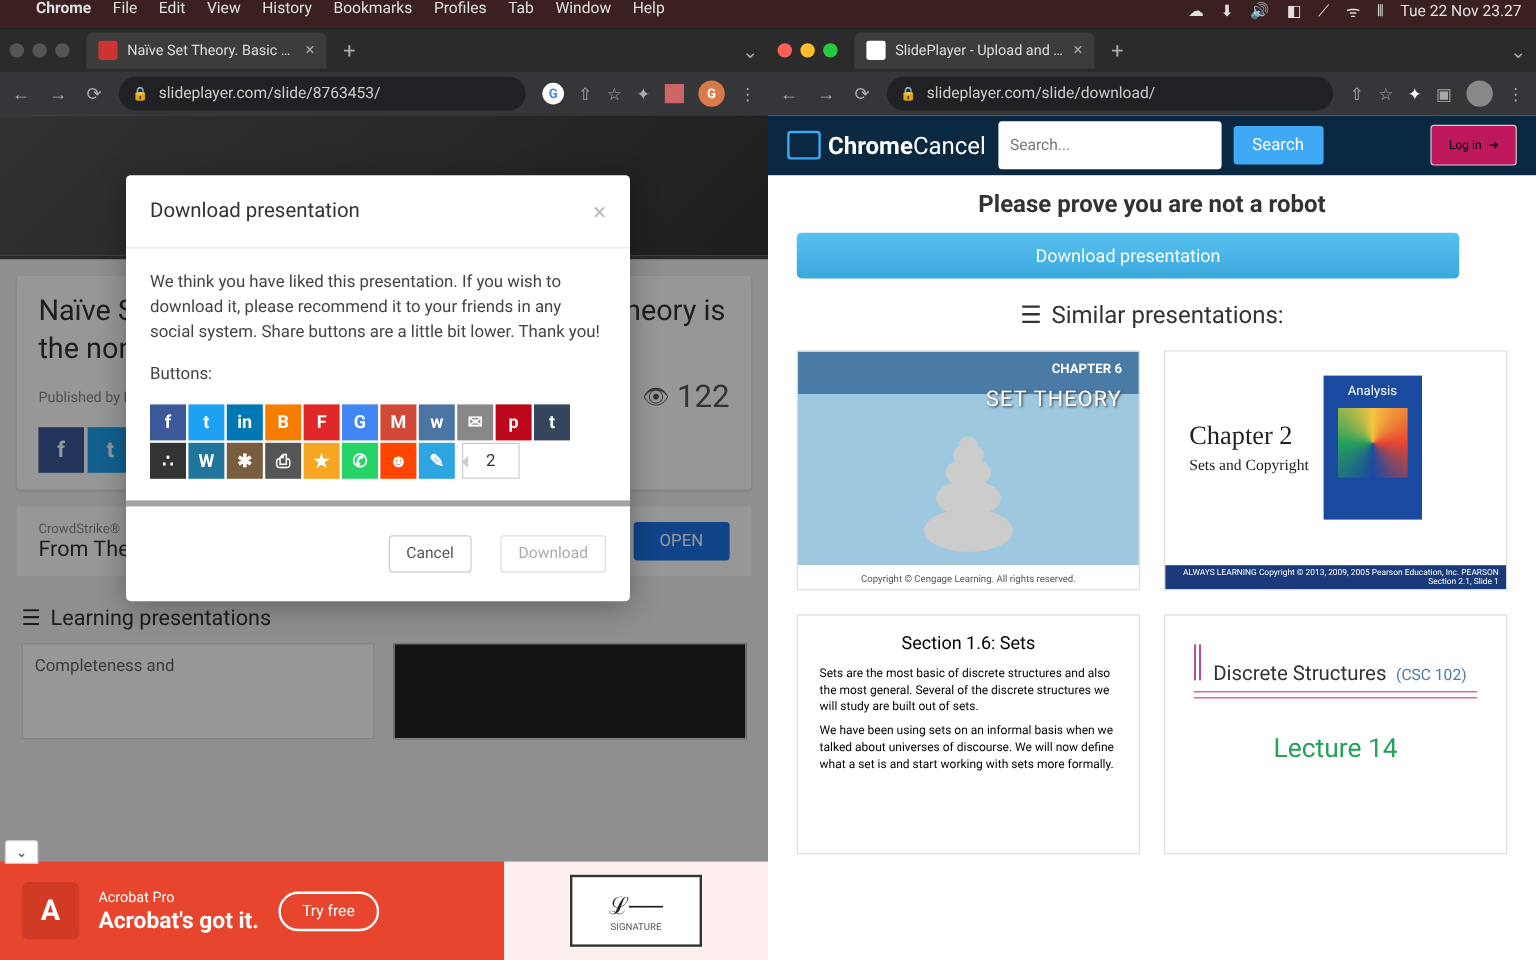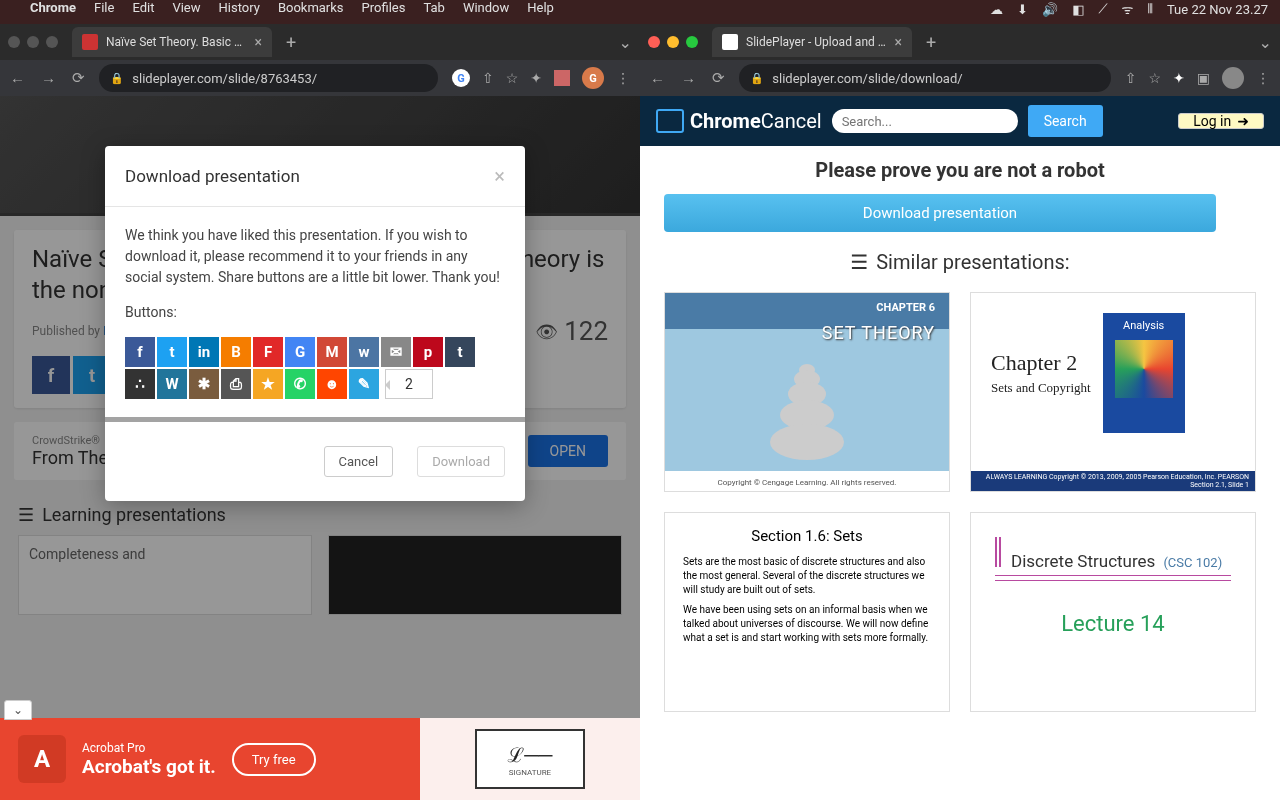--- a/index.html
+++ b/index.html
@@ -79,23 +79,23 @@
 .adobe-txt .t{font-size:19px;font-weight:700}
 .adobe-try{border:2px solid #fff;padding:7px 18px;border-radius:18px;font-size:13px;font-weight:400}
 .adobe-r{width:220px;background:#fcefed;display:flex;align-items:center;justify-content:center}
 .sig-box{width:110px;height:60px;border:2px solid #333;background:#fff;display:flex;flex-direction:column;align-items:center;justify-content:center;font-size:8px;color:#555}
 .sig-box .sig{font-family:cursive;font-size:20px;color:#222}
 .right-page{position:absolute;inset:0;background:#fff;display:flex;flex-direction:column}
 .sp-nav{height:50px;background:#0a2840;display:flex;align-items:center;padding:0 16px;gap:10px}
 .sp-logo{color:#fff;font-size:20px;display:flex;align-items:center;gap:6px}
 .sp-logo .ico{width:28px;height:24px;border:2px solid #3fa9f5;border-radius:3px;position:relative}
 .sp-logo b{font-weight:700}
-.sp-search{flex:0 0 150px;height:24px;border-radius:13px;border:none;padding:0 10px;font-size:13px}
+.sp-search{flex:0 0 150px;height:40px;border-radius:3px;border:none;padding:0 10px;font-size:13px}
 .sp-searchbtn{background:#3fa9f5;color:#fff;border:none;height:32px;padding:0 16px;border-radius:3px;font-size:14px}
-.sp-login{margin-left:auto;background:#fef9c3;border:1px solid #ccc;height:16px;padding:0 14px;border-radius:3px;font-size:14px;display:flex;align-items:center;gap:6px}
+.sp-login{margin-left:auto;background:#be185d;border:1px solid #ccc;height:34px;padding:0 14px;border-radius:3px;font-size:10px;display:flex;align-items:center;gap:6px}
 .sp-body{flex:1;overflow:auto;padding:12px 24px}
 .prove{text-align:center;font-size:20px;color:#333;margin-bottom:12px;font-weight:700}
 .captcha{width:270px;height:66px;border:1px solid #d3d3d3;border-radius:3px;display:flex;align-items:center;padding:0 12px;gap:12px;background:#f9f9f9;margin-bottom:14px}
 .captcha .chk{width:24px;height:24px;border:2px solid #c1c1c1;border-radius:2px;background:#fff}
 .captcha .lbl{flex:1;font-size:14px;color:#333}
 .captcha .rc{display:flex;flex-direction:column;align-items:center;font-size:9px;color:#777}
 .captcha .rc .ri{width:30px;height:28px;position:relative}
 .captcha .rc .ri::before{content:"";position:absolute;inset:0;border:4px solid #4285f4;border-right-color:#ccc;border-radius:50%;transform:rotate(20deg)}
 .dl-pres{background:linear-gradient(#58c1f0,#3ba8dd);color:#fff;border:none;width:552px;height:38px;border-radius:4px;font-size:15px;margin-bottom:18px}
 .sim-h2{text-align:center;font-size:20px;color:#333;margin-bottom:18px;display:flex;justify-content:center;align-items:center;gap:8px}

